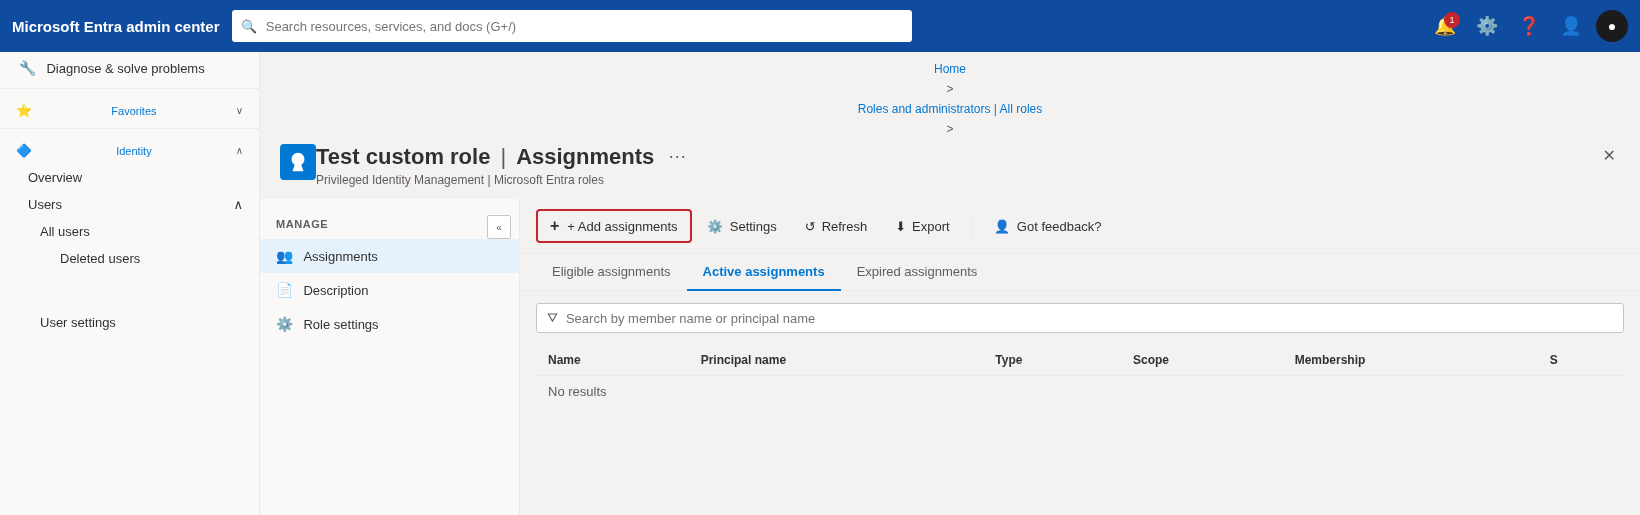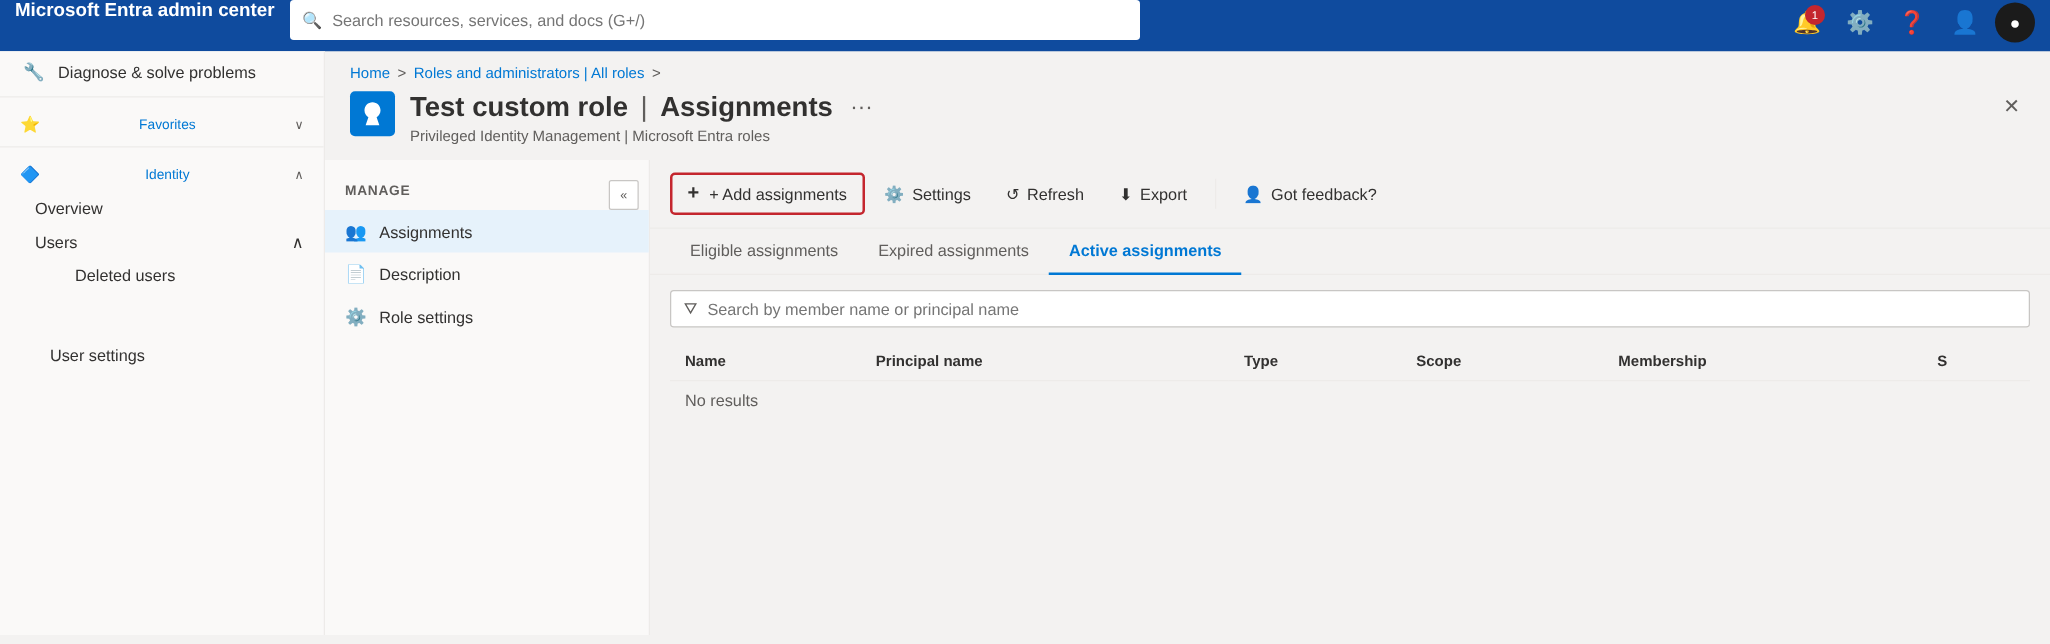--- a/index.html
+++ b/index.html
@@ -1,21 +1,21 @@
 <!DOCTYPE html>
 <html><head>
   <meta charset="utf-8">
   <style>
     * { box-sizing: border-box; margin: 0; padding: 0; font-family: 'Segoe UI', Arial, sans-serif; }
     body { background: #f3f2f1; font-size: 13px; color: #323130; overflow: hidden; }
 
     
     .top-nav {
-      display: flex; align-items: flex-start;
-      background: #0f4b9e; height: 41px;
+      display: flex; align-items: center;
+      background: #0f4b9e; height: 52px;
       padding: 0 12px; gap: 12px;
     }
     .app-title { color: #fff; font-size: 15px; font-weight: 600; white-space: nowrap; }
     .search-bar {
       flex: 1; max-width: 680px;
       background: #fff; border-radius: 3px;
       display: flex; align-items: center;
       padding: 0 10px; height: 32px; gap: 8px;
     }
     .search-bar input {
@@ -68,29 +68,29 @@
       padding: 6px 16px 6px 28px; cursor: pointer; color: #323130; font-size: 13px;
     }
 
     
     .main-content { flex: 1; display: flex; flex-direction: column; overflow: hidden; }
 
     
     .breadcrumb {
       padding: 10px 20px 6px;
       display: flex; align-items: center; gap: 6px;
-      font-size: 12px; color: #0078d4;
+      font-size: 12px; color: #0078d4; flex-direction: column;
     }
     .breadcrumb span { color: #605e5c; }
     .breadcrumb a { color: #0078d4; text-decoration: none; cursor: pointer; }
 
     
     .page-header {
       padding: 0 20px 12px;
-      display: flex; align-items: flex-start; gap: 12px;
+      display: flex; align-items: flex-start; gap: 0;
     }
     .role-icon {
       width: 36px; height: 36px; background: #0078d4;
       border-radius: 4px; display: flex; align-items: center; justify-content: center;
       color: #fff; font-size: 18px; flex-shrink: 0; margin-top: 2px;
     }
     .page-title-area { flex: 1; }
     .page-title { font-size: 22px; font-weight: 600; color: #323130; display: flex; align-items: center; gap: 10px; }
     .page-title .separator { color: #605e5c; font-weight: 300; }
     .page-title .role-section { color: #323130; }
@@ -225,20 +225,23 @@
       <span class="group-label">Identity</span>
       <span class="chevron">∧</span>
     </div>
     <div class="sidebar-sub-item">
       <span>Overview</span>
     </div>
     <div class="sidebar-sub-item" style="display:flex;justify-content:space-between;align-items:center;">
       <span>Users</span>
       <span>∧</span>
     </div>
+    <div class="sidebar-sub-item" style="padding-left:40px;">
+      <span>All users</span>
+    </div>
     <div class="sidebar-sub-item" style="padding-left:60px;">
       <span>Deleted users</span>
     </div>
     <div class="sidebar-sub-item" style="padding-left:40px;margin-top:37px;">
       <span>User settings</span>
     </div>
   </aside>
 
   <div class="main-content">
 
@@ -311,25 +314,25 @@
           <button class="tool-btn">
             <span>👤</span>
             <span>Got feedback?</span>
           </button>
         </div>
 
         <div class="tabs">
           <div class="tab">
             <span>Eligible assignments</span>
           </div>
+          <div class="tab active">
+            <span>Active assignments</span>
+          </div>
           <div class="tab">
             <span>Expired assignments</span>
-          </div>
-          <div class="tab active">
-            <span>Active assignments</span>
           </div>
         </div>
 
         <div class="table-area">
           <div class="search-filter">
             <span style="color:#605e5c;">⛛</span>
             <input type="text" placeholder="Search by member name or principal name" style="">
           </div>
           <table>
             <thead>

